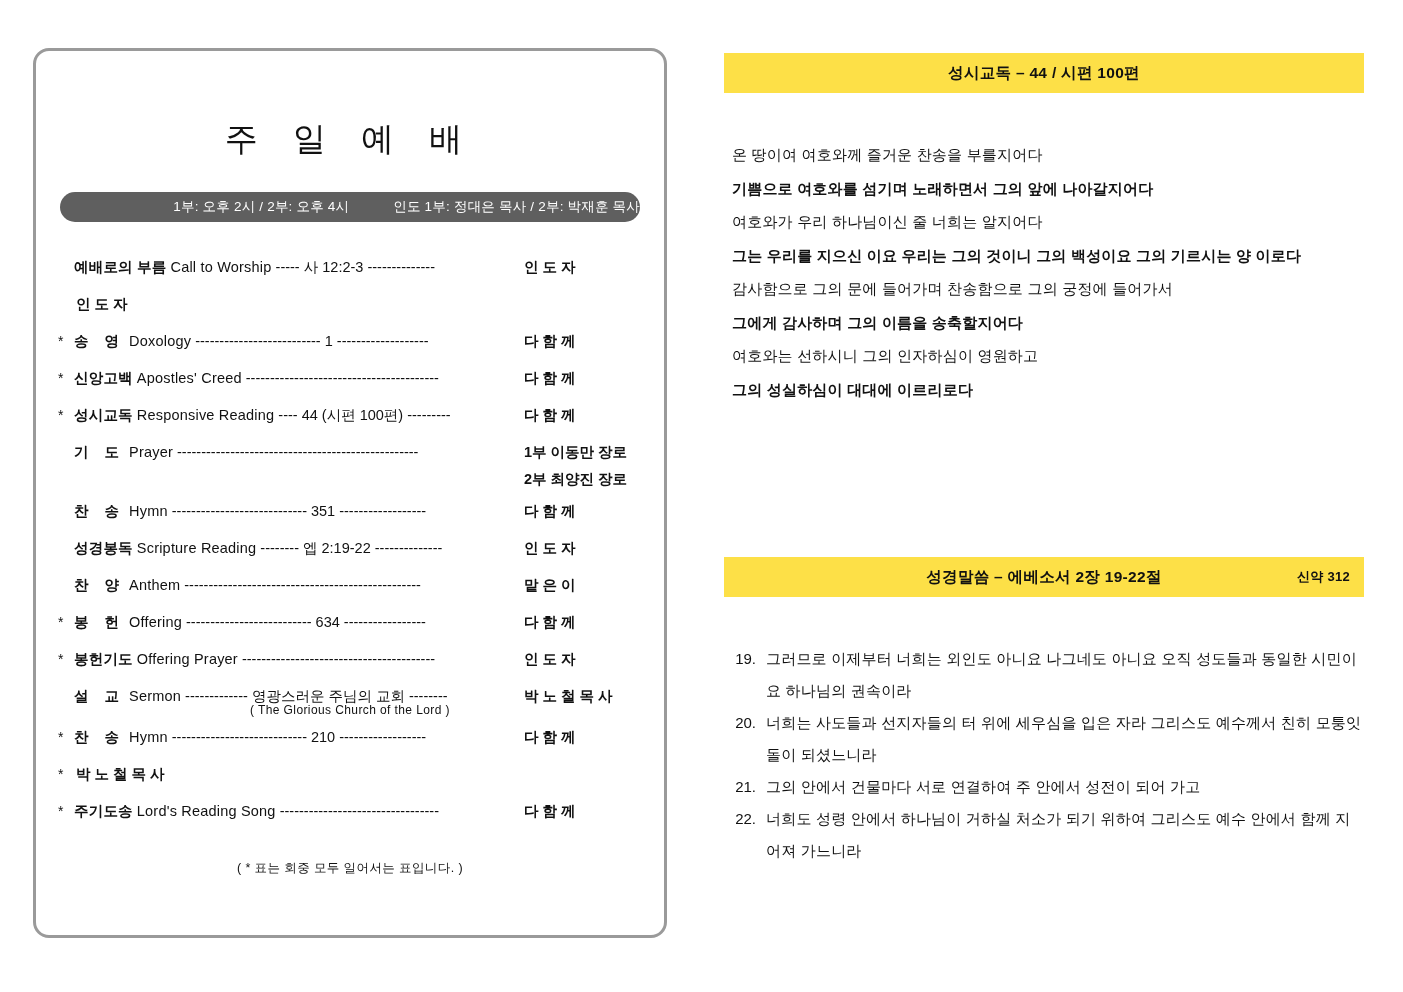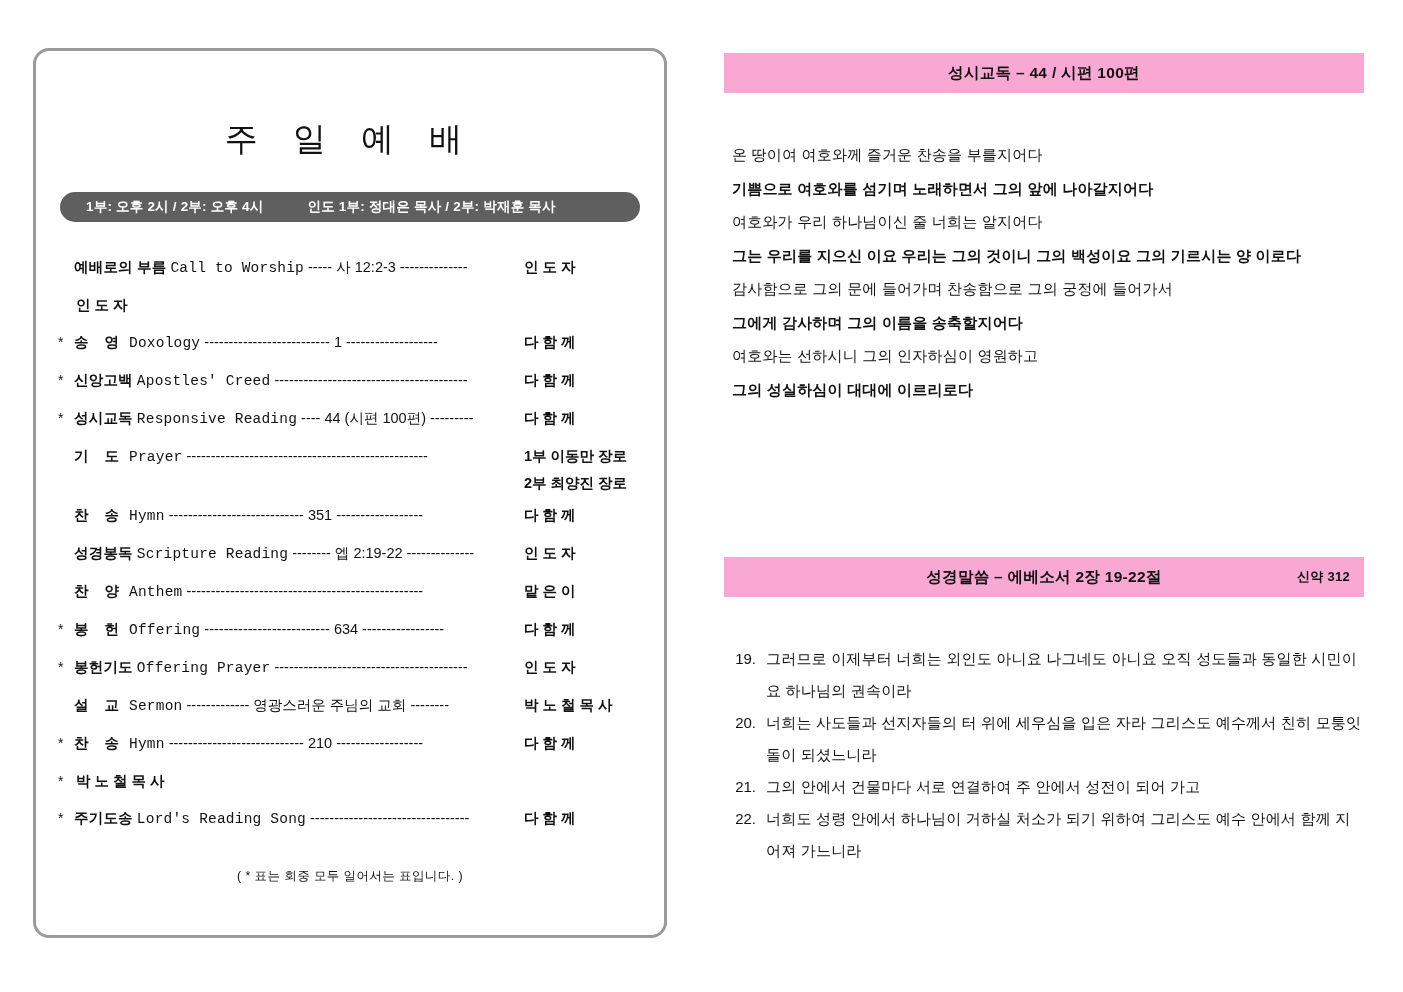--- a/index.html
+++ b/index.html
@@ -38,23 +38,24 @@
     color: #111;
   }
 
   .info-bar {
     margin: 30px 24px 0 24px;
     height: 30px;
     background: #5f5f5f;
     border-radius: 15px;
     color: #ffffff;
     font-size: 13.5px;
-    font-weight: bold;
+    font-weight: normal;
     display: flex;
     align-items: center;
+    justify-content: flex-end;
   }
   .info-bar .seg1 {
     margin-left: 26px;
     letter-spacing: 0.2px;
   }
   .info-bar .seg2 {
     margin-left: 44px;
     letter-spacing: 0.2px;
   }
 
@@ -81,21 +82,20 @@
     overflow: hidden;
   }
   .kor {
     font-weight: bold;
     letter-spacing: 0.2px;
   }
   .kor.sp2 { letter-spacing: 6px; }
   .eng {
     font-weight: normal;
     letter-spacing: 0.2px;
-    font-family: Liberation Mono, monospace;
   }
   .dots {
     letter-spacing: 0px;
     font-weight: normal;
   }
   .role {
     flex: 0 0 118px;
     text-align: left;
     font-weight: bold;
     display: flex;
@@ -133,21 +133,21 @@
 
   
   .right-panel {
     position: absolute;
     left: 724px;
     top: 0;
     width: 640px;
   }
 
   .section-header {
-    background: #f9a8d4;
+    background: #fde047;
     height: 40px;
     display: flex;
     align-items: center;
     justify-content: center;
     position: relative;
     font-size: 15.5px;
     font-weight: bold;
     letter-spacing: 0.3px;
   }
   .section-header .right-note {
@@ -318,20 +318,21 @@
 
     <div class="order-row">
       <span class="star"></span>
       <span class="item-main">
         <span class="kor sp2">설  교</span>
         <span class="eng">Sermon</span>
         <span class="dots">------------- 영광스러운 주님의 교회 --------</span>
       </span>
       <span class="role wide">박 노 철  목 사</span>
     </div>
+    <div class="subtitle-en">( The Glorious Church of the Lord )</div>
 
     <div class="order-row">
       <span class="star">*</span>
       <span class="item-main">
         <span class="kor sp2">찬  송</span>
         <span class="eng">Hymn</span>
         <span class="dots">---------------------------- 210 ------------------</span>
       </span>
       <span class="role wide">다 함 께</span>
     </div>

